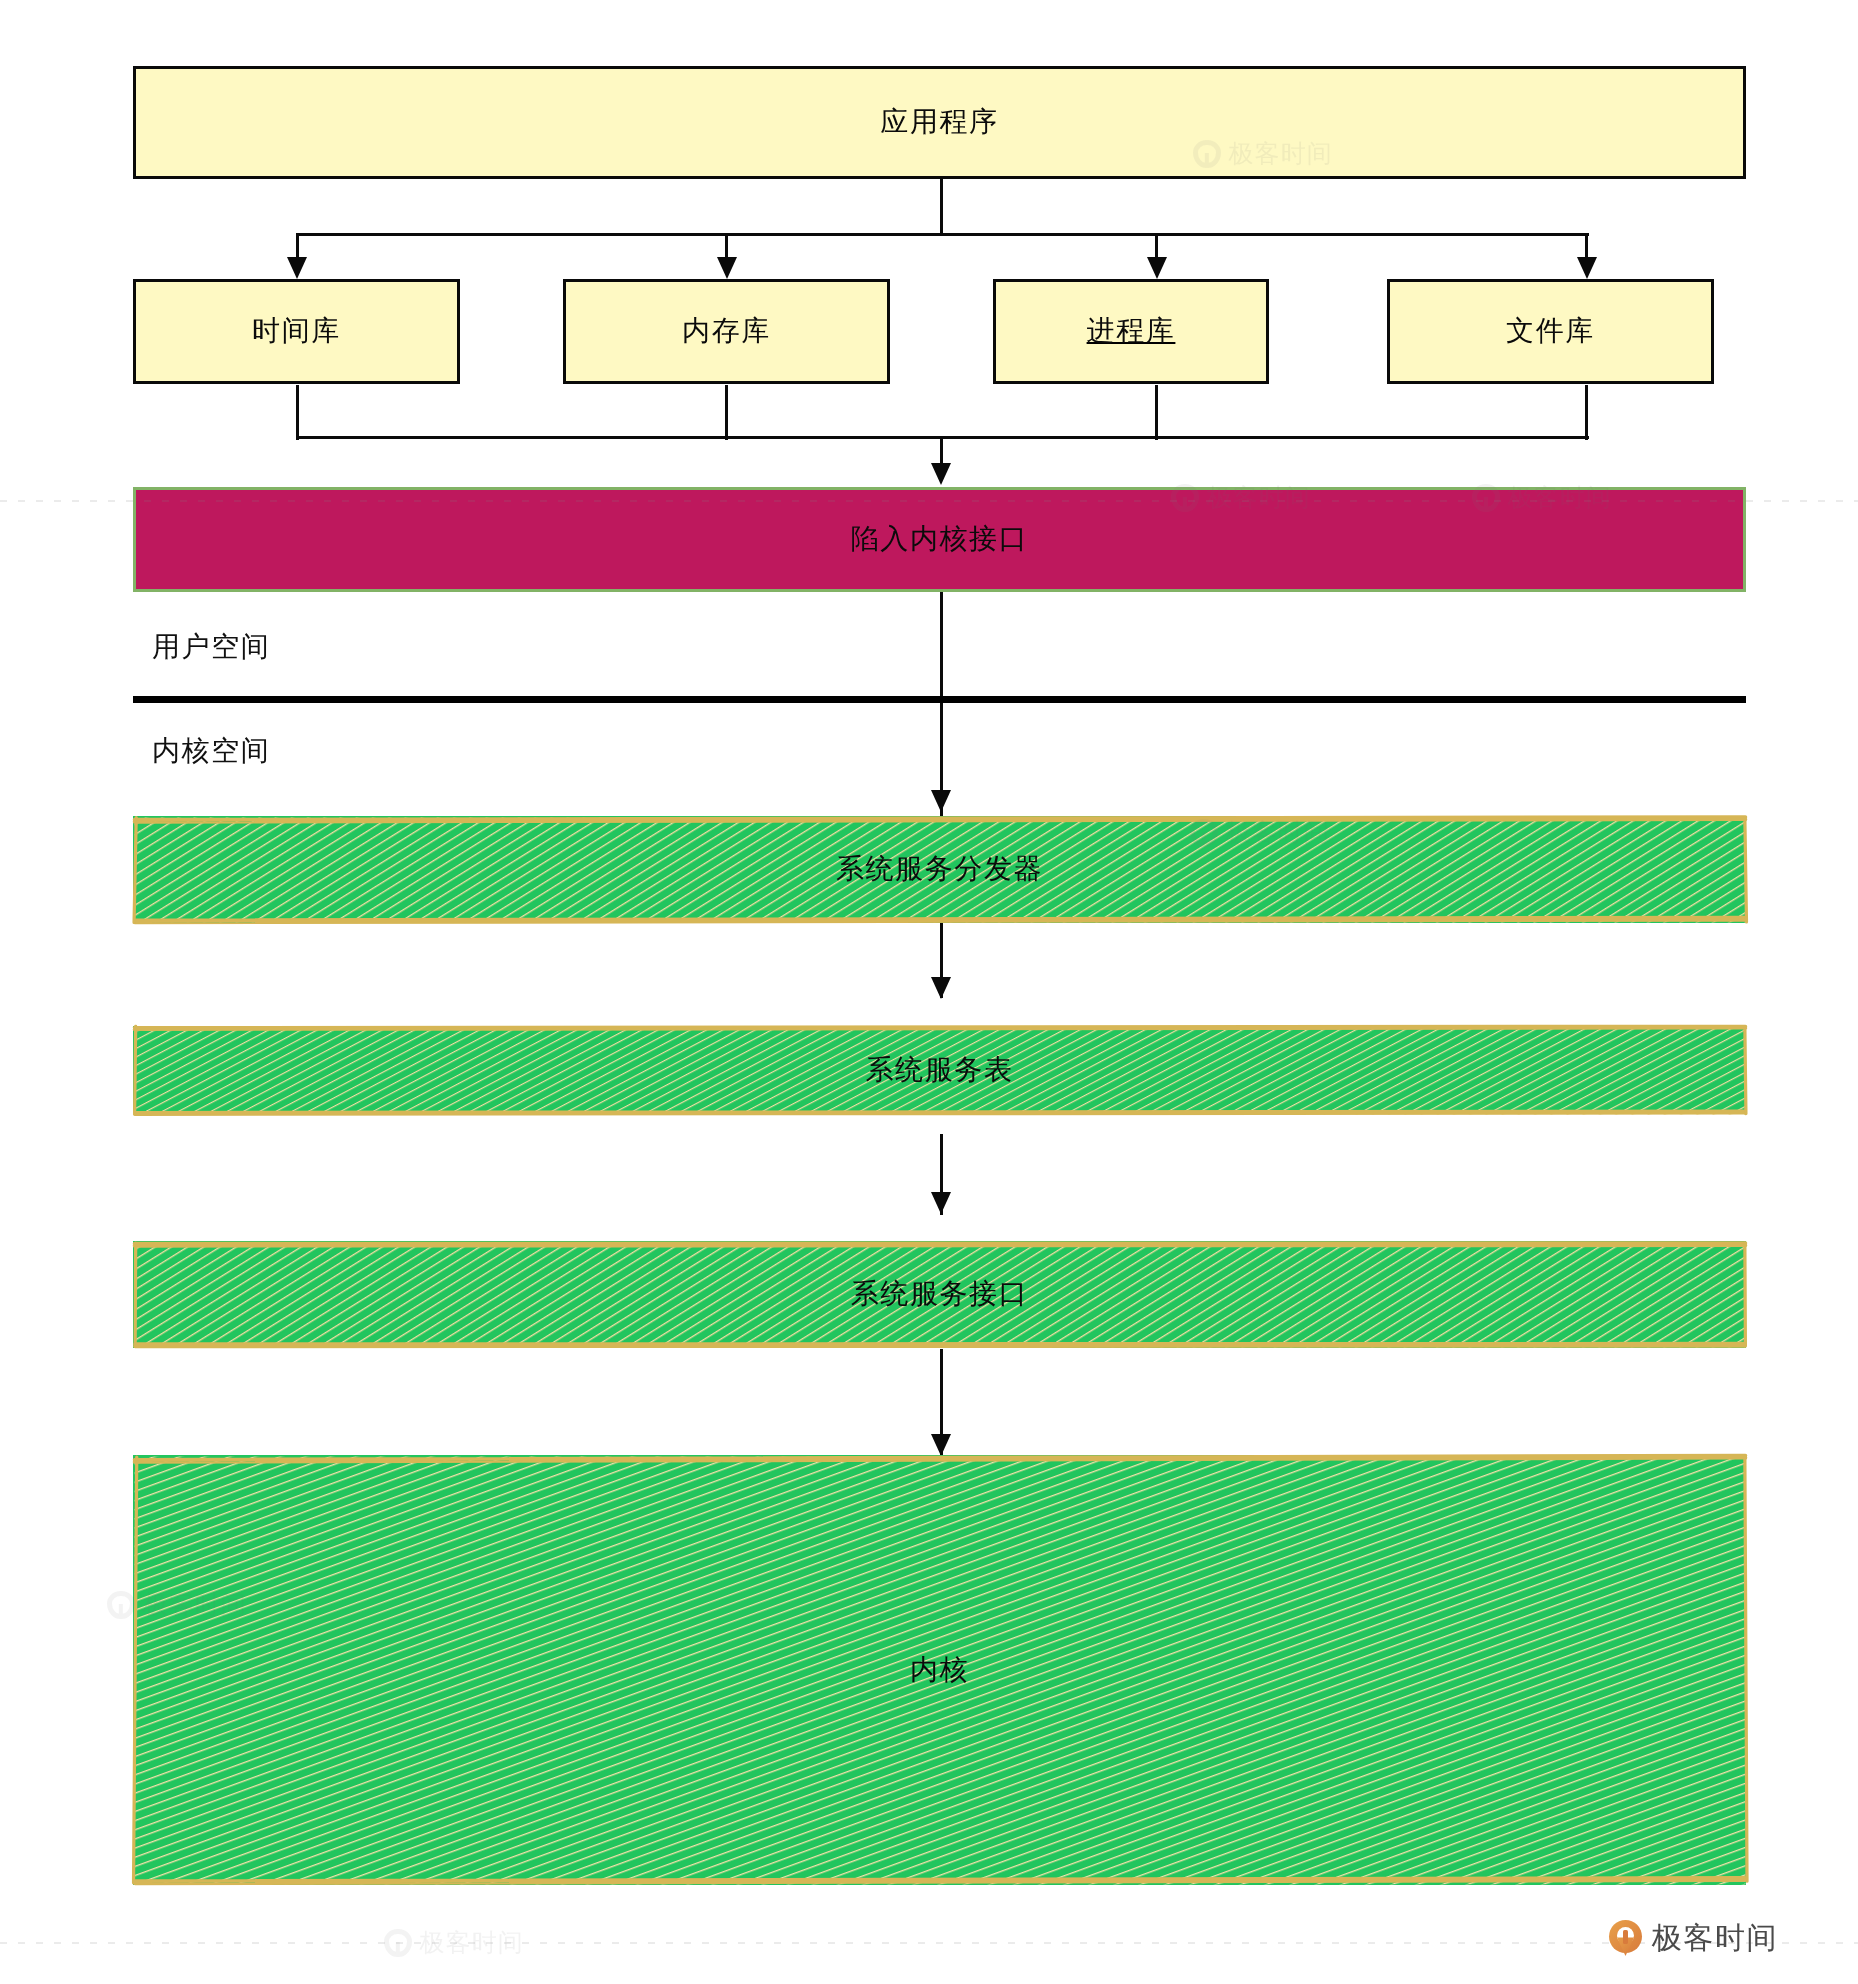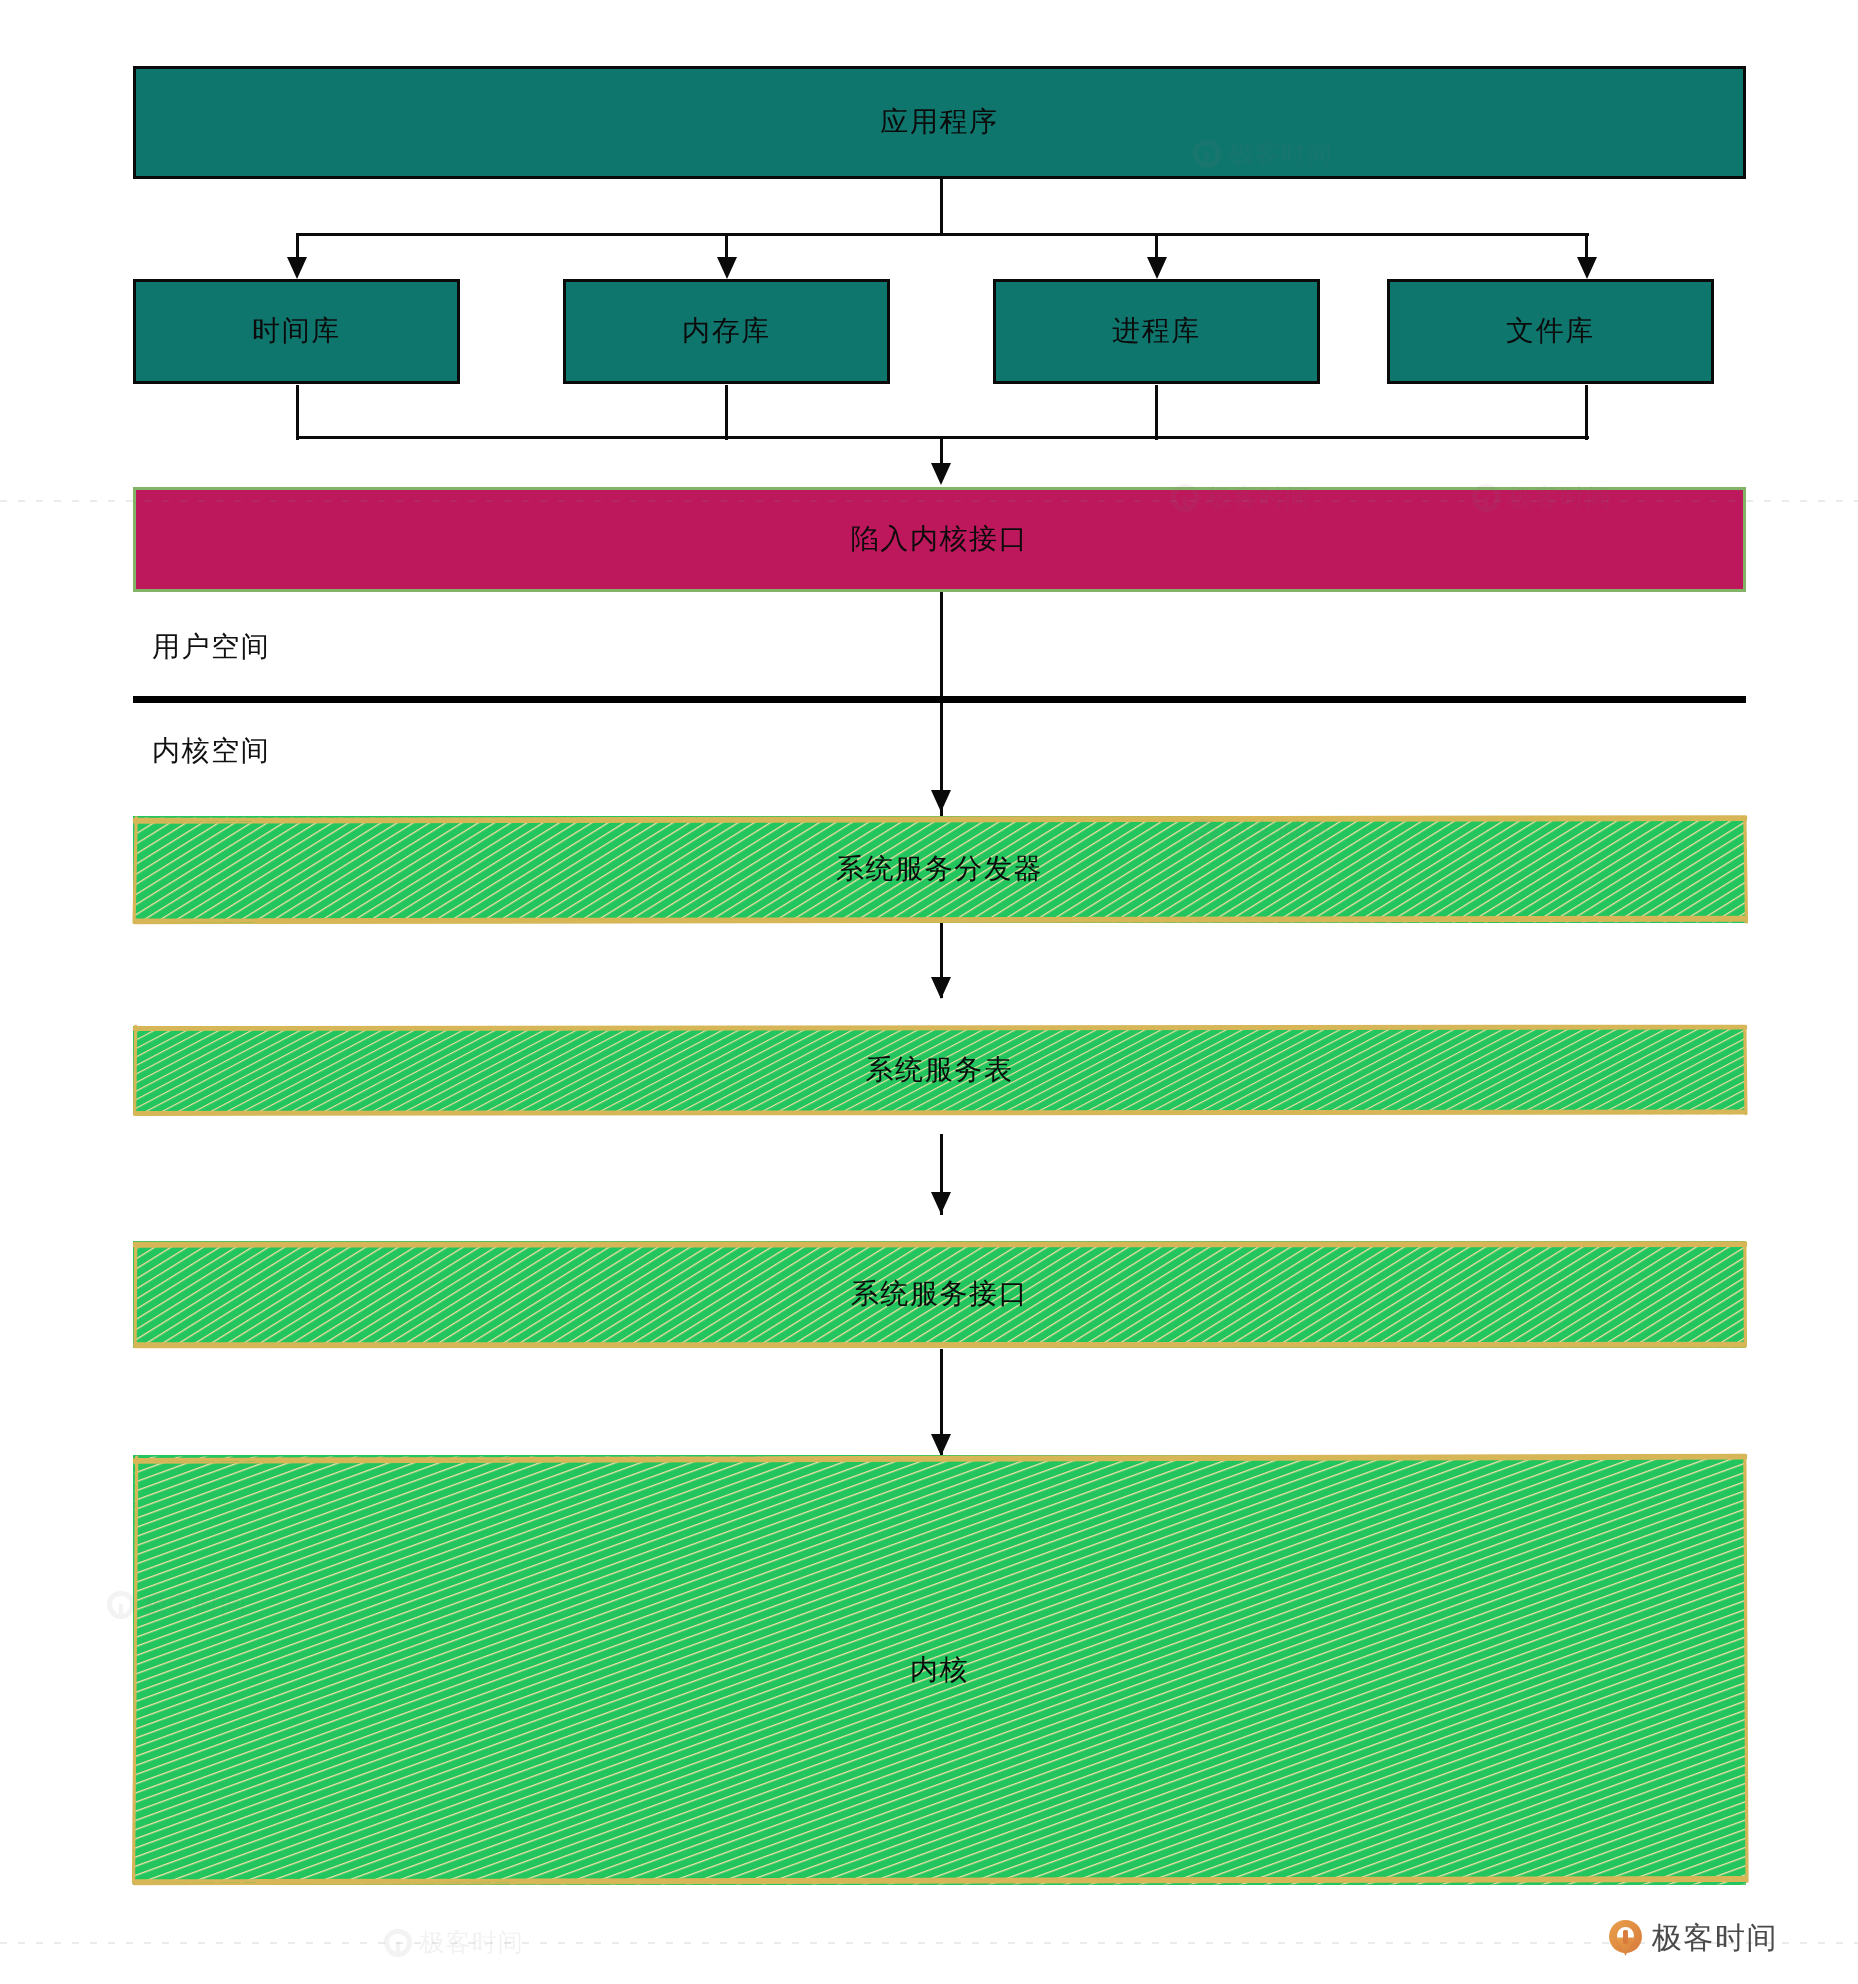--- a/index.html
+++ b/index.html
@@ -79,21 +79,21 @@
   }
   .box .label {
     font-size: 28px;
     color: #0b0b0b;
     letter-spacing: 1.6px;
     line-height: 1.1;
     z-index: 3;
     position: relative;
   }
   .box-blue {
-    background: #0f766e;
+    background: #fef9c3;
     border: 3.8px solid #0a0a0a;
   }
   .box-green {
     background: #be185d;
     border: 3.8px solid #82b366;
   }
 
   
   .box-yellow {
     background: #22c55e;
@@ -250,21 +250,21 @@
 
   <div class="conn vline" style="left:1585px; top:233px; height:33px;"></div>
   <div class="arrowhead" style="left:1577px; top:257px;"></div>
 
   <div class="box box-blue" style="left:133px; top:279px; width:327px; height:105px;align-items:center;">
     <span class="label">时间库</span>
   </div>
   <div class="box box-blue" style="left:563px; top:279px; width:327px; height:105px;">
     <span class="label">内存库</span>
   </div>
-  <div class="box box-blue" style="left:993px; top:279px; width:327px; height:105px;">
+  <div class="box box-blue" style="left:993px; top:279px; width:276px; height:105px;text-decoration:underline;">
     <span class="label">进程库</span>
   </div>
   <div class="box box-blue" style="left:1387px; top:279px; width:327px; height:105px;">
     <span class="label">文件库</span>
   </div>
 
   <div class="conn vline" style="left:296px; top:385px; height:55px;"></div>
   <div class="conn vline" style="left:725px; top:385px; height:55px;"></div>
   <div class="conn vline" style="left:1155px; top:385px; height:55px;"></div>
   <div class="conn vline" style="left:1585px; top:385px; height:55px;"></div>

